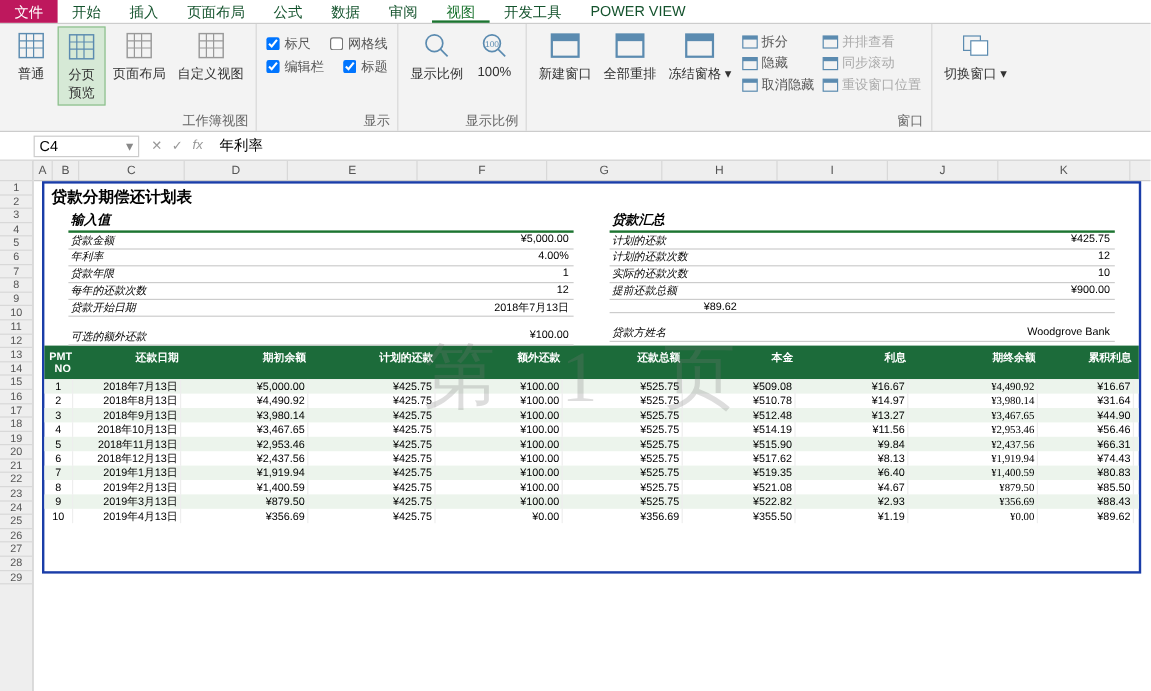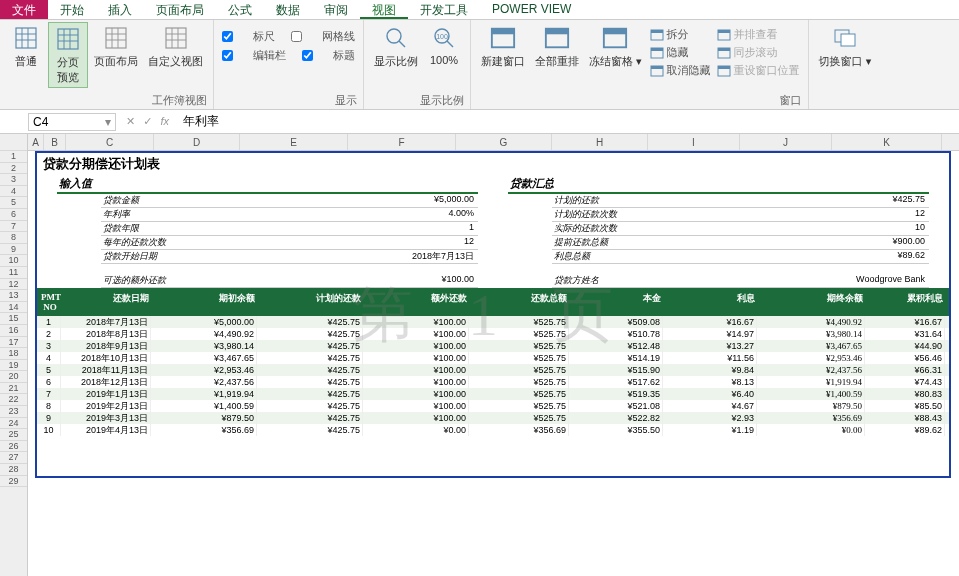--- a/index.html
+++ b/index.html
@@ -8,48 +8,48 @@
 .tab { padding: 2px 12px; font-size: 12px; color: #14532d; cursor: pointer; }
 .tab.file { background: #be185d; color: #fff; }
 .tab.active { color: #1c7430; border-bottom: 2px solid #1c7430; }
 .ribbon { display: flex; background: #f3f3f3; border-bottom: 1px solid #ccc; height: 90px; }
 .rgroup { display: flex; flex-direction: column; border-right: 1px solid #d8d8d8; padding: 2px 6px 0; }
 .rgroup-body { display: flex; flex: 1; align-items: flex-start; gap: 2px; }
 .rgroup-label { text-align: right; font-size: 11px; color: #666; padding: 1px 0; }
 .rbtn { display: flex; flex-direction: column; align-items: center; justify-content: flex-start; padding: 2px 4px; min-width: 40px; font-size: 11px; color: #333; cursor: pointer; }
 .rbtn.sel { background: #d6e9d6; border: 1px solid #8bbf8b; }
 .ricon { width: 28px; height: 28px; display: flex; align-items: center; justify-content: center; margin-bottom: 2px; }
-.rcheck { display: flex; align-items: center; gap: 20px; padding: 1px 2px; font-size: 11px; color: #555; }
+.rcheck { display: flex; align-items: center; gap: 4px; padding: 1px 2px; font-size: 11px; color: #555; }
 .rcheck input { width: 11px; height: 11px; }
 .rcol { display: flex; flex-direction: column; gap: 1px; }
 .rline { display: flex; align-items: center; gap: 3px; font-size: 11px; color: #555; padding: 1px 2px; }
 .ricon-sm { width: 14px; height: 14px; display: inline-block; }
 .fbar { display: flex; align-items: center; height: 24px; border-bottom: 1px solid #ccc; background: #fff; }
 .namebox { width: 88px; border: 1px solid #ccc; margin: 0 4px 0 28px; padding: 1px 4px; font-size: 12px; display: flex; justify-content: space-between; align-items: center; }
 .fx-icons { display: flex; gap: 8px; padding: 0 6px; color: #999; }
 .fx-input { flex: 1; padding: 1px 8px; font-size: 12px; }
 .sheet { display: flex; height: 444px; }
 .rowhdrs { width: 28px; background: #eee; border-right: 1px solid #ccc; }
 .rowhdr { height: 11.6px; font-size: 9px; text-align: center; color: #555; border-bottom: 1px solid #d8d8d8; line-height: 11.6px; }
 .rowhdr.first { height: 17px; line-height: 17px; }
 .cols { flex: 1; position: relative; overflow: hidden; }
 .colhdrs { display: flex; height: 17px; background: #eee; border-bottom: 1px solid #ccc; }
 .colhdr { font-size: 10px; text-align: center; color: #555; border-right: 1px solid #d8d8d8; line-height: 17px; }
 .page-area { position: absolute; left: 7px; top: 17px; width: 916px; border: 2px solid #1a3da8; }
 .title { font-size: 13px; font-weight: bold; padding: 2px 6px; }
 .inputs-row { display: flex; gap: 30px; padding: 0 20px; }
 .inputs-col { flex: 1; }
 .section-h { font-size: 11px; font-weight: bold; font-style: italic; border-bottom: 2px solid #1c7430; padding: 1px 2px; }
-.kv { display: flex; border-bottom: 1px solid #ccc; font-size: 9px; margin-left: 44px; }
+.kv { display: flex; border-bottom: 1px solid #ccc; font-size: 9px; }
 .kv .k { flex: 1; font-style: italic; padding: 0 2px; }
 .kv .v { width: 110px; text-align: right; padding: 0 4px; }
 .watermark { position: absolute; left: 50%; top: 50%; transform: translate(-50%,-50%); font-size: 60px; color: rgba(120,120,120,0.25); font-family: serif; letter-spacing: 20px; pointer-events: none; white-space: nowrap; }
 .thead { display: flex; background: #1c6b3a; color: #fff; font-size: 9px; font-weight: bold; }
 .thead > div { padding: 4px 2px; text-align: right; }
-.thead > div:first-child { text-align: center; padding-left: 4px; font-family: Liberation Serif, serif; }
+.thead > div:first-child { text-align: right; padding-left: 4px; }
 .trow { display: flex; font-size: 9px; }
 .trow.even { background: #ecf4ec; }
 .trow > div { padding: 0 2px; text-align: right; border-right: 1px solid #eee; line-height: 12px; }
 .trow > div:first-child { text-align: center; }
 .c-pmt { width: 24px; } .c-date { width: 90px; text-align: right !important; } .c-bb { width: 106px; } .c-sp { width: 106px; } .c-ep { width: 106px; } .c-tp { width: 100px; } .c-pr { width: 94px; } .c-int { width: 94px; } .c-eb { width: 108px; font-family: Liberation Serif, serif; } .c-ci { width: 80px; }
 svg { display: block; }
 </style>
 </head>
 <body>
 
@@ -385,21 +385,20 @@
               </div>
               <div class="kv">
                 <div class="k">实际的还款次数</div>
                 <div class="v">10</div>
               </div>
               <div class="kv">
                 <div class="k">提前还款总额</div>
                 <div class="v">¥900.00</div>
               </div>
               <div class="kv">
-                <div class="k">利息总额</div>
                 <div class="v">¥89.62</div>
               </div>
             </div>
           <div style="height:10px"></div>
           <div id="rkv2">
               <div class="kv">
                 <div class="k">贷款方姓名</div>
                 <div class="v">Woodgrove Bank</div>
               </div>
             </div>

